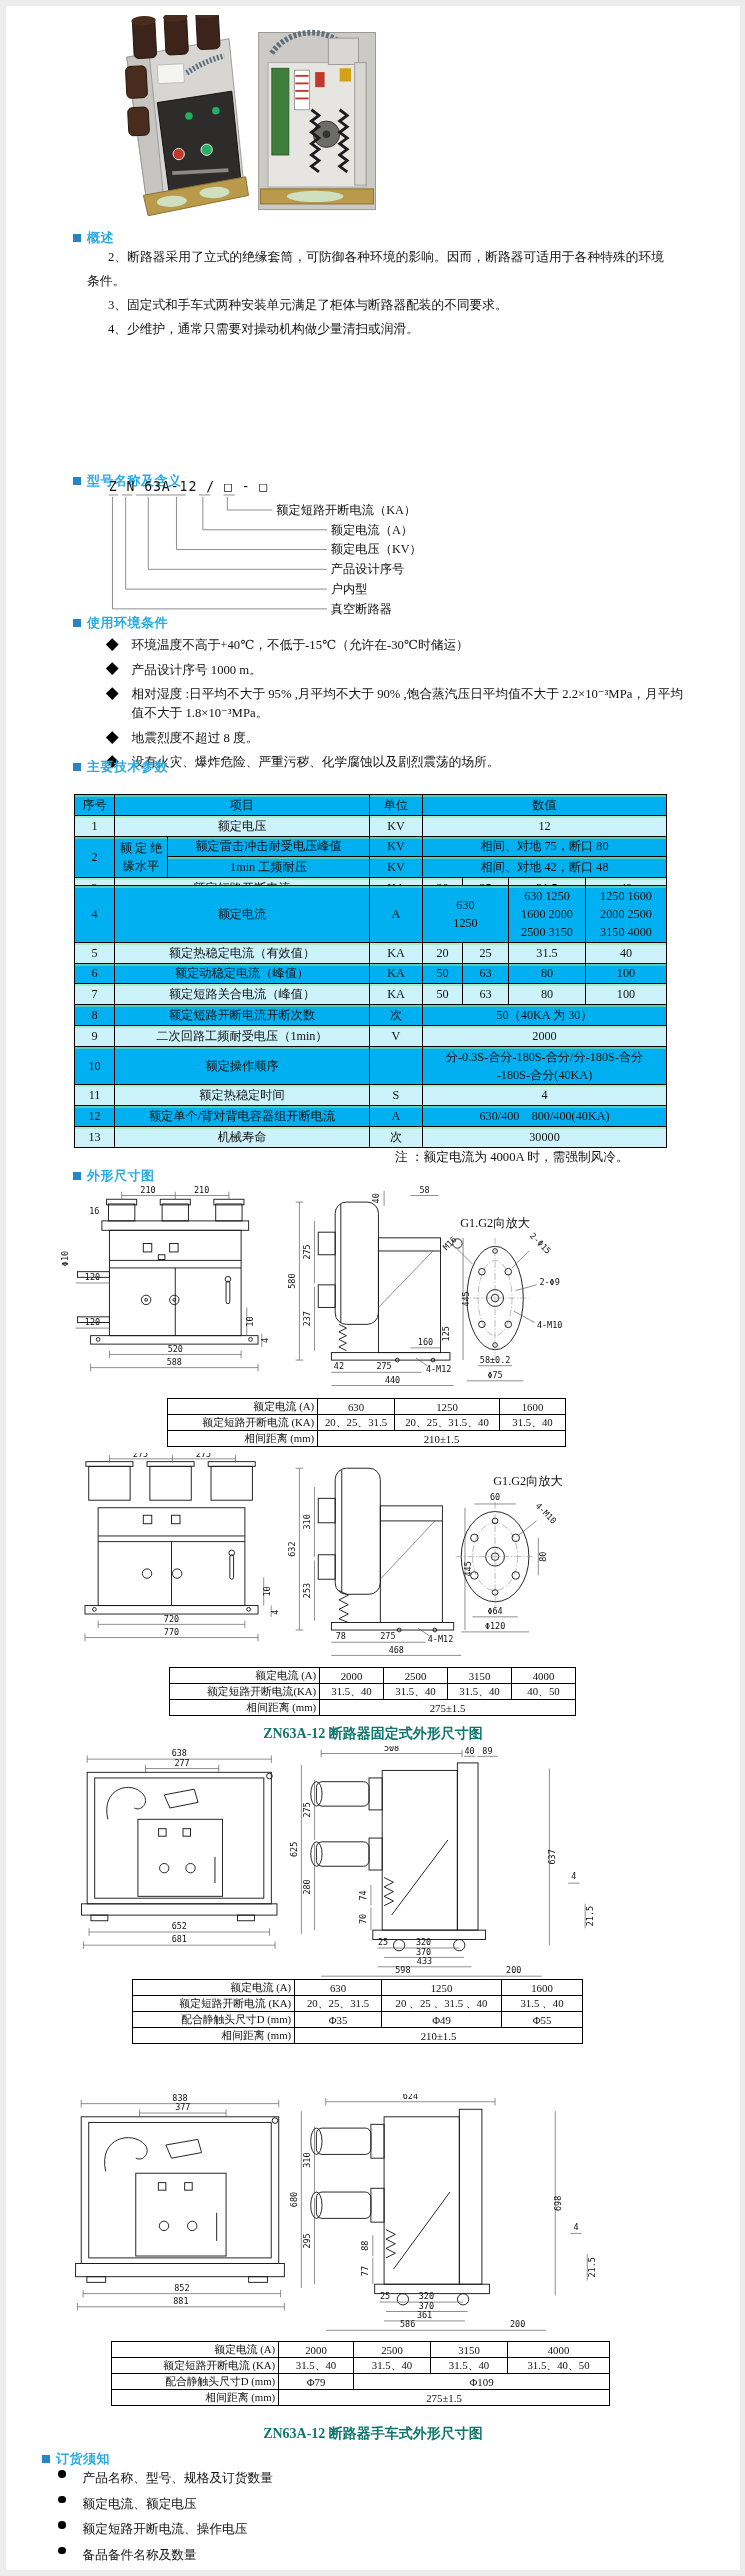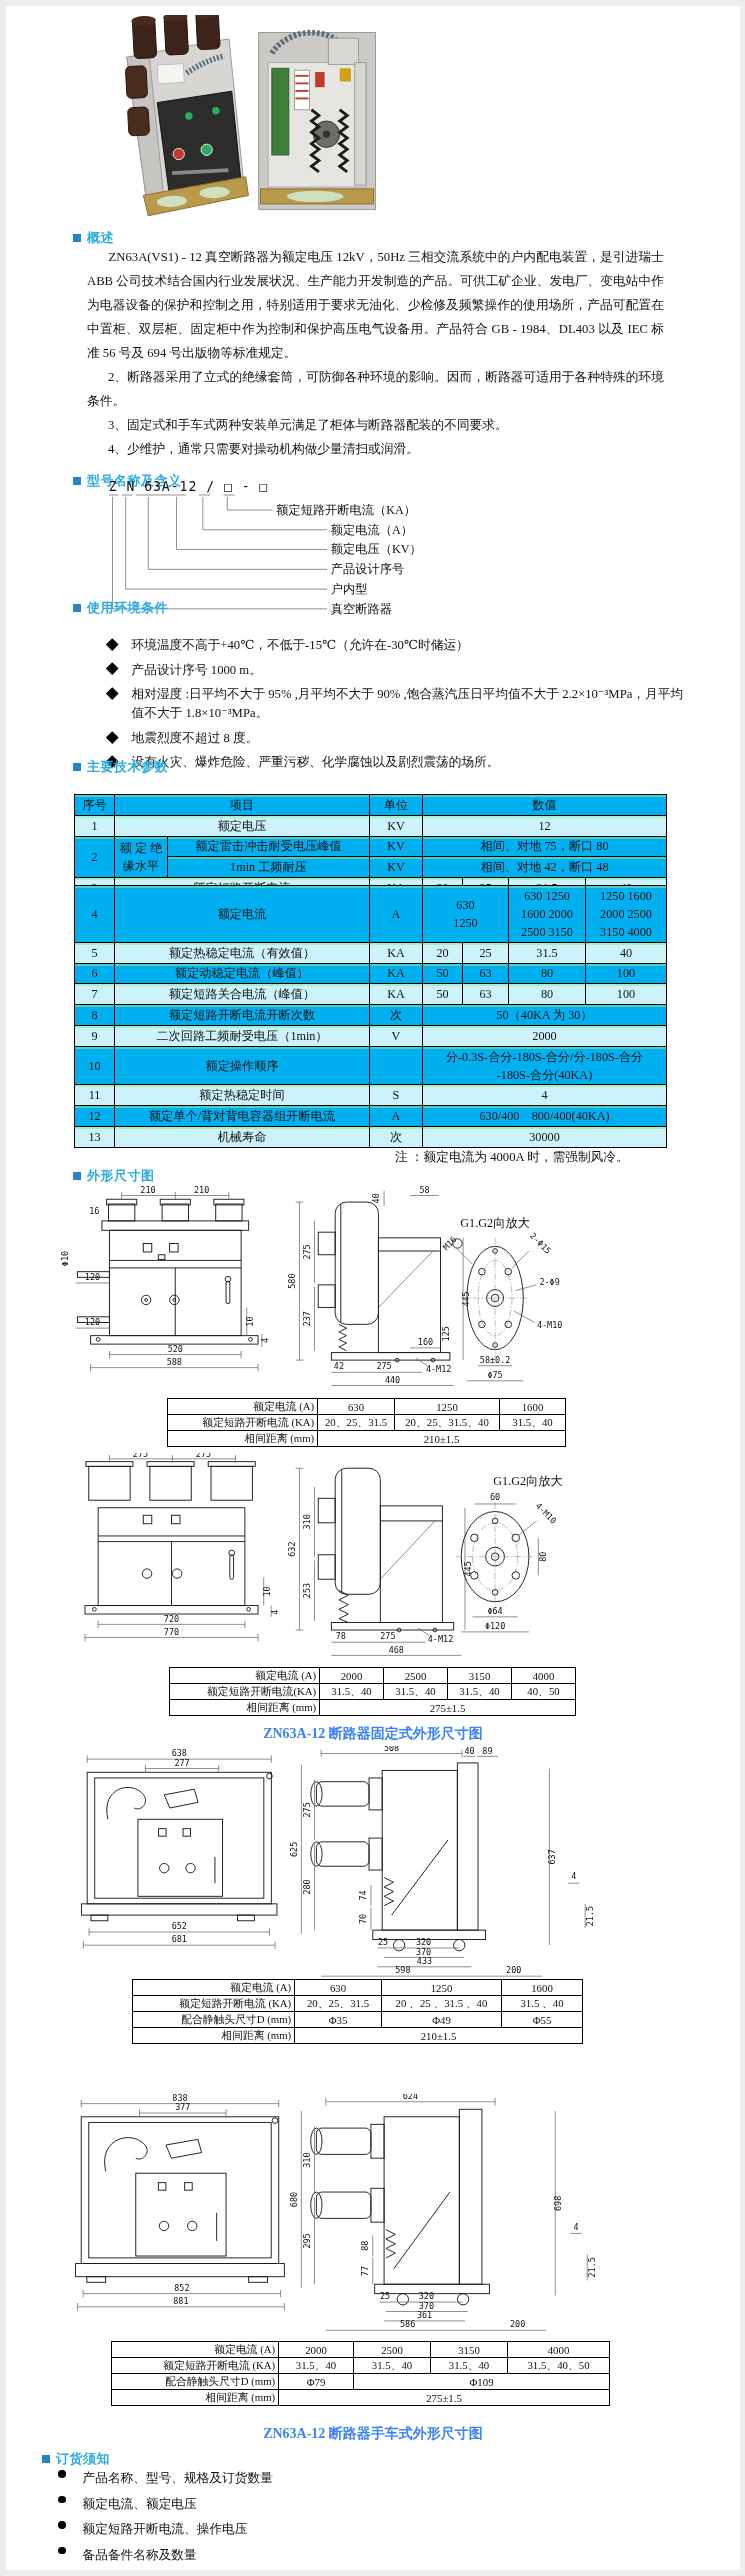--- a/index.html
+++ b/index.html
@@ -30,21 +30,21 @@
   .c{background:#00b0f0}
   .p{background:#ccf2fb}
   .pre{white-space:pre-line}
   .note{position:absolute;font-size:12.7px}
   
   table.dimtab{position:absolute;border-collapse:collapse;table-layout:fixed;background:#fff;
        font-size:10.8px}
   table.dimtab td{border:0.9px solid #000;padding:0 2.8px;height:15px;text-align:center;white-space:nowrap}
   table.dimtab td.lab{text-align:right}
   
-  .cap{position:absolute;width:746px;text-align:center;font-size:14px;color:#3b82f6;font-weight:bold}
+  .cap{position:absolute;width:746px;text-align:center;font-size:14px;color:#0f766e;font-weight:bold}
   
   svg{position:absolute}
   .ol{fill:none;stroke:#1a1a1a;stroke-width:1}
   .thin{fill:none;stroke:#555;stroke-width:.7}
   .cl{fill:none;stroke:#888;stroke-width:.6;stroke-dasharray:7 2 1.5 2}
   text.dt{font-family:"DejaVu Sans Mono",monospace;font-size:9px;fill:#111;text-anchor:middle}
   text.ti{font-family:"Liberation Serif",serif;font-size:13px;fill:#111;text-anchor:middle}
   text.ml{font-family:"Liberation Serif",serif;font-size:13px;fill:#111;text-anchor:start}
   text.mc{font-family:"DejaVu Sans Mono",monospace;font-size:14px;fill:#111;letter-spacing:1px}
   
@@ -108,21 +108,20 @@
   <rect x="108" y="42" width="12" height="130" fill="#d8d7d3" stroke="#9a9a96"></rect>
   <rect x="8" y="176" width="120" height="16" fill="#b89a4a" stroke="#8a6f2f"></rect>
   <ellipse cx="66" cy="184" rx="30" ry="6" fill="#cfe0c0"></ellipse>
 </svg>
 
 <div class="sec" style="left:73px;top:229px">
   <span class="sq"></span>
   <span>概述</span>
 </div>
 <div class="bt" style="left:87px;top:245px;width:577px">
-  <p class="indent">ZN63A(VS1) - 12 真空断路器为额定电压 12kV，50Hz 三相交流系统中的户内配电装置，是引进瑞士 ABB 公司技术结合国内行业发展状况、生产能力开发制造的产品。可供工矿企业、发电厂、变电站中作为电器设备的保护和控制之用，特别适用于要求无油化、少检修及频繁操作的使用场所，产品可配置在中置柜、双层柜、固定柜中作为控制和保护高压电气设备用。产品符合 GB - 1984、DL403 以及 IEC 标准 56 号及 694 号出版物等标准规定。</p>
   <p class="feat">2、断路器采用了立式的绝缘套筒，可防御各种环境的影响。因而，断路器可适用于各种特殊的环境条件。</p>
   <p class="feat">3、固定式和手车式两种安装单元满足了柜体与断路器配装的不同要求。</p>
   <p class="feat">4、少维护，通常只需要对操动机构做少量清扫或润滑。</p>
 </div>
 
 <div class="sec" style="left:73px;top:472px">
   <span class="sq"></span>
   <span>型号名称及含义</span>
 </div>
 <svg style="left:56px;top:476px" width="640" height="149" viewBox="0 0 680 158">
@@ -149,21 +148,21 @@
         <line x1="60" y1="141" x2="288" y2="141"></line>
   </g>
   <text class="ml" x="234" y="40">额定短路开断电流（KA）</text>
   <text class="ml" x="292" y="61">额定电流（A）</text>
   <text class="ml" x="292" y="82">额定电压（KV）</text>
   <text class="ml" x="292" y="103">产品设计序号</text>
   <text class="ml" x="292" y="124">户内型</text>
   <text class="ml" x="292" y="145">真空断路器</text>
 </svg>
 
-<div class="sec" style="left:73px;top:599px">
+<div class="sec" style="left:73px;top:614px">
   <span class="sq"></span>
   <span>使用环境条件</span>
 </div>
 <div class="env" style="left:108px;top:636px">
   <div class="row">
     <span class="dia"></span>
     <span class="tx">环境温度不高于+40℃，不低于-15℃（允许在-30℃时储运）</span>
       </div>
   <div class="row">
     <span class="dia"></span>

